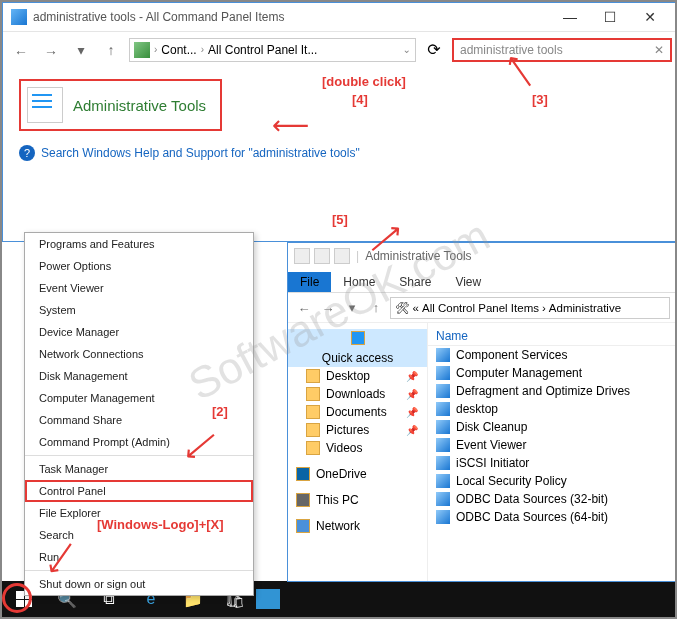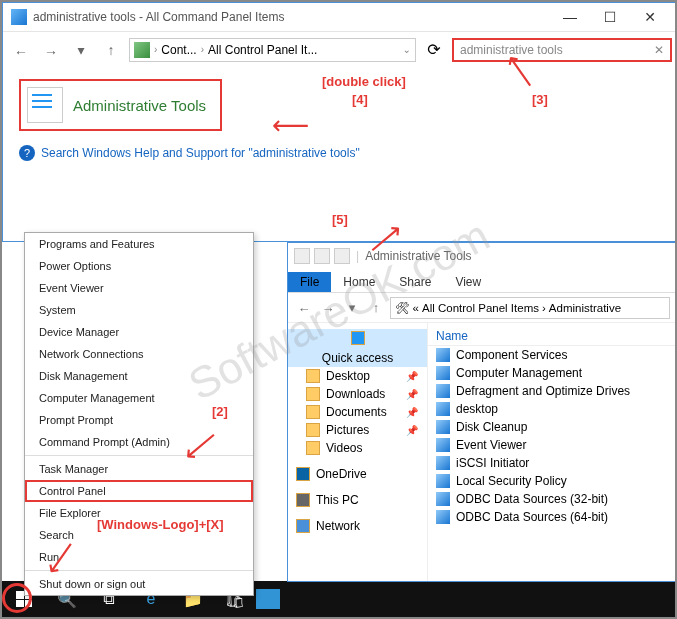--- a/index.html
+++ b/index.html
@@ -139,21 +139,21 @@
 
 <div class="winx-menu">
   <div class="mi">Programs and Features</div>
   <div class="mi">Power Options</div>
   <div class="mi">Event Viewer</div>
   <div class="mi">System</div>
   <div class="mi">Device Manager</div>
   <div class="mi">Network Connections</div>
   <div class="mi">Disk Management</div>
   <div class="mi">Computer Management</div>
-  <div class="mi">Prompt Prompt</div>
+  <div class="mi">Command Share</div>
   <div class="mi">Command Prompt (Admin)</div>
   <hr>
   <div class="mi">Task Manager</div>
   <div class="mi hl">Control Panel</div>
   <div class="mi">File Explorer</div>
   <div class="mi">Search</div>
   <div class="mi">Run</div>
   <hr>
   <div class="mi">Shut down or sign out</div>
 

